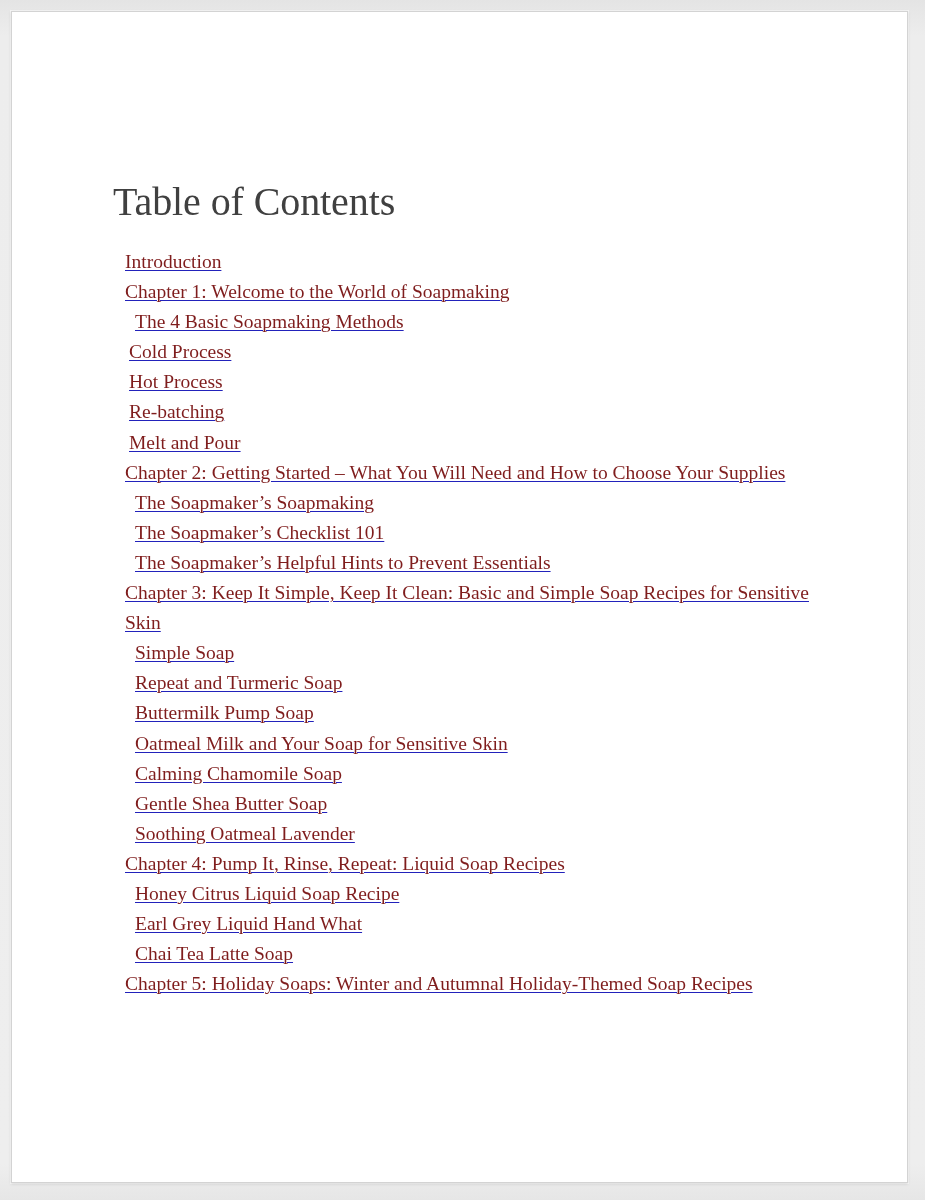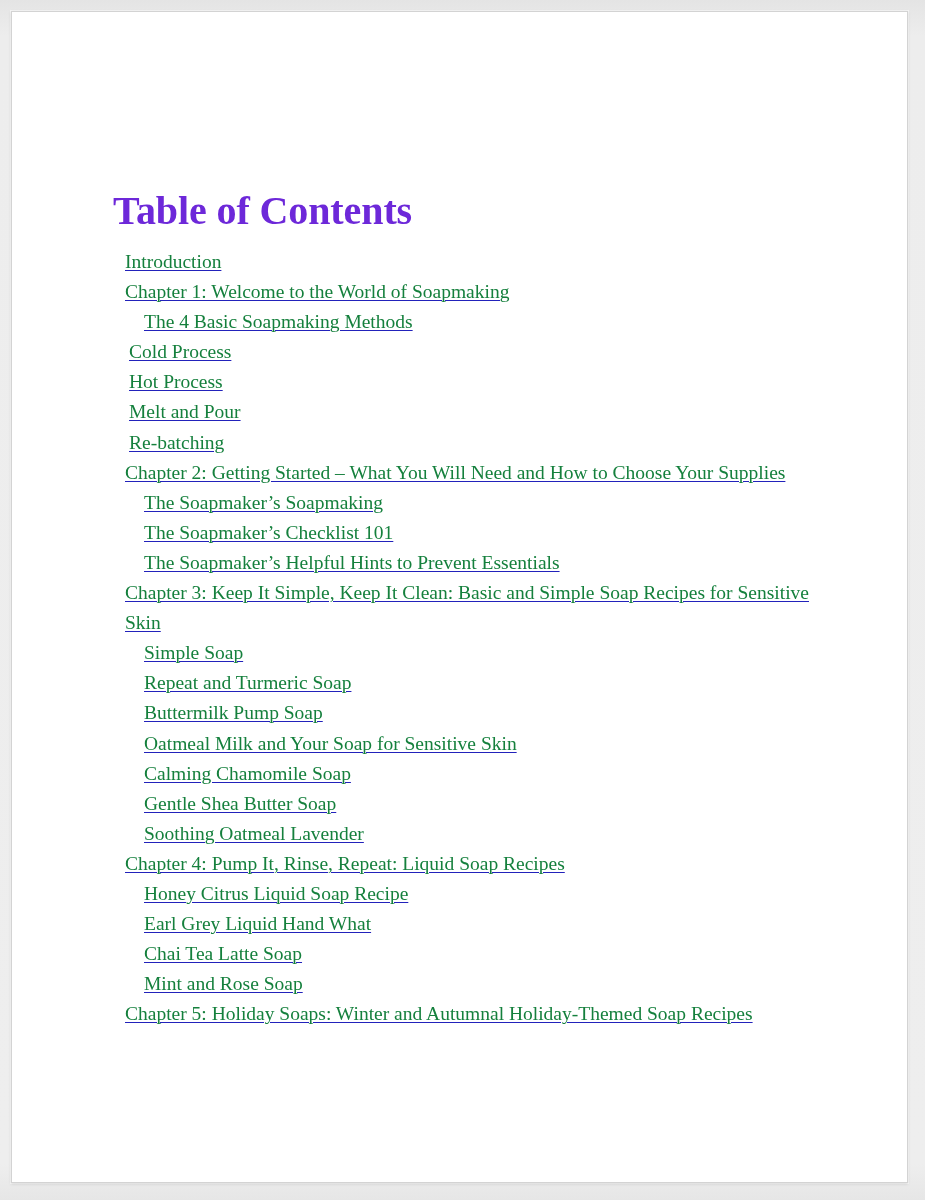--- a/index.html
+++ b/index.html
@@ -31,83 +31,82 @@
     box-sizing: border-box;
     background: #ffffff;
     border: 1px solid #d3d3d3;
     box-shadow: 0 1px 3px rgba(0,0,0,0.13), 0 0 0 1px rgba(255,255,255,0.6);
     overflow: hidden;
   }
 
   #toc-title {
     position: absolute;
     left: 101px;
-    top: 150px;
+    top: 141px;
     font-size: 40px;
-    font-weight: bold;
-    color: #6d28d9;
+    font-weight: normal;
+    color: #404040;
     letter-spacing: -0.1px;
     line-height: 1.12;
     white-space: nowrap;
   }
 
   #toc-list {
     position: absolute;
     left: 101px;
     top: 235px;
     width: 730px;
   }
 
   .toc-entry {
     display: block;
-    color: #15803d;
+    color: #7f1d1d;
     text-decoration: underline;
     text-decoration-color: #2222bb;
     text-underline-offset: 1.5px;
     text-decoration-thickness: 1px;
     font-size: 19.5px;
     line-height: 30.1px;
     cursor: pointer;
     font-family: "Liberation Serif", "DejaVu Serif", serif;
   }
 
   .toc-entry.level-0 { margin-left: 12px; }
-  .toc-entry.level-1 { margin-left: 31px; }
+  .toc-entry.level-1 { margin-left: 22px; }
   .toc-entry.level-2 { margin-left: 16px; }
 </style>
 </head>
 <body>
 
 <div id="viewport">
   <div id="page">
 
     <h1 id="toc-title">Table of Contents</h1>
 
     <nav id="toc-list">
         <a class="toc-entry level-0" href="#">Introduction</a>
         <a class="toc-entry level-0" href="#">Chapter 1: Welcome to the World of Soapmaking</a>
         <a class="toc-entry level-1" href="#">The 4 Basic Soapmaking Methods</a>
         <a class="toc-entry level-2" href="#">Cold Process</a>
         <a class="toc-entry level-2" href="#">Hot Process</a>
+        <a class="toc-entry level-2" href="#">Re-batching</a>
         <a class="toc-entry level-2" href="#">Melt and Pour</a>
-        <a class="toc-entry level-2" href="#">Re-batching</a>
         <a class="toc-entry level-0" href="#">Chapter 2: Getting Started – What You Will Need and How to Choose Your Supplies</a>
         <a class="toc-entry level-1" href="#">The Soapmaker’s Soapmaking</a>
         <a class="toc-entry level-1" href="#">The Soapmaker’s Checklist 101</a>
         <a class="toc-entry level-1" href="#">The Soapmaker’s Helpful Hints to Prevent Essentials</a>
         <a class="toc-entry level-0" href="#">Chapter 3: Keep It Simple, Keep It Clean: Basic and Simple Soap Recipes for Sensitive Skin</a>
         <a class="toc-entry level-1" href="#">Simple Soap</a>
         <a class="toc-entry level-1" href="#">Repeat and Turmeric Soap</a>
         <a class="toc-entry level-1" href="#">Buttermilk Pump Soap</a>
         <a class="toc-entry level-1" href="#">Oatmeal Milk and Your Soap for Sensitive Skin</a>
         <a class="toc-entry level-1" href="#">Calming Chamomile Soap</a>
         <a class="toc-entry level-1" href="#">Gentle Shea Butter Soap</a>
         <a class="toc-entry level-1" href="#">Soothing Oatmeal Lavender</a>
         <a class="toc-entry level-0" href="#">Chapter 4: Pump It, Rinse, Repeat: Liquid Soap Recipes</a>
         <a class="toc-entry level-1" href="#">Honey Citrus Liquid Soap Recipe</a>
         <a class="toc-entry level-1" href="#">Earl Grey Liquid Hand What</a>
         <a class="toc-entry level-1" href="#">Chai Tea Latte Soap</a>
-        <a class="toc-entry level-1" href="#">Mint and Rose Soap</a>
         <a class="toc-entry level-0" href="#">Chapter 5: Holiday Soaps: Winter and Autumnal Holiday-Themed Soap Recipes</a>
       </nav>
 
   </div>
 </div>
 
 </body></html>

